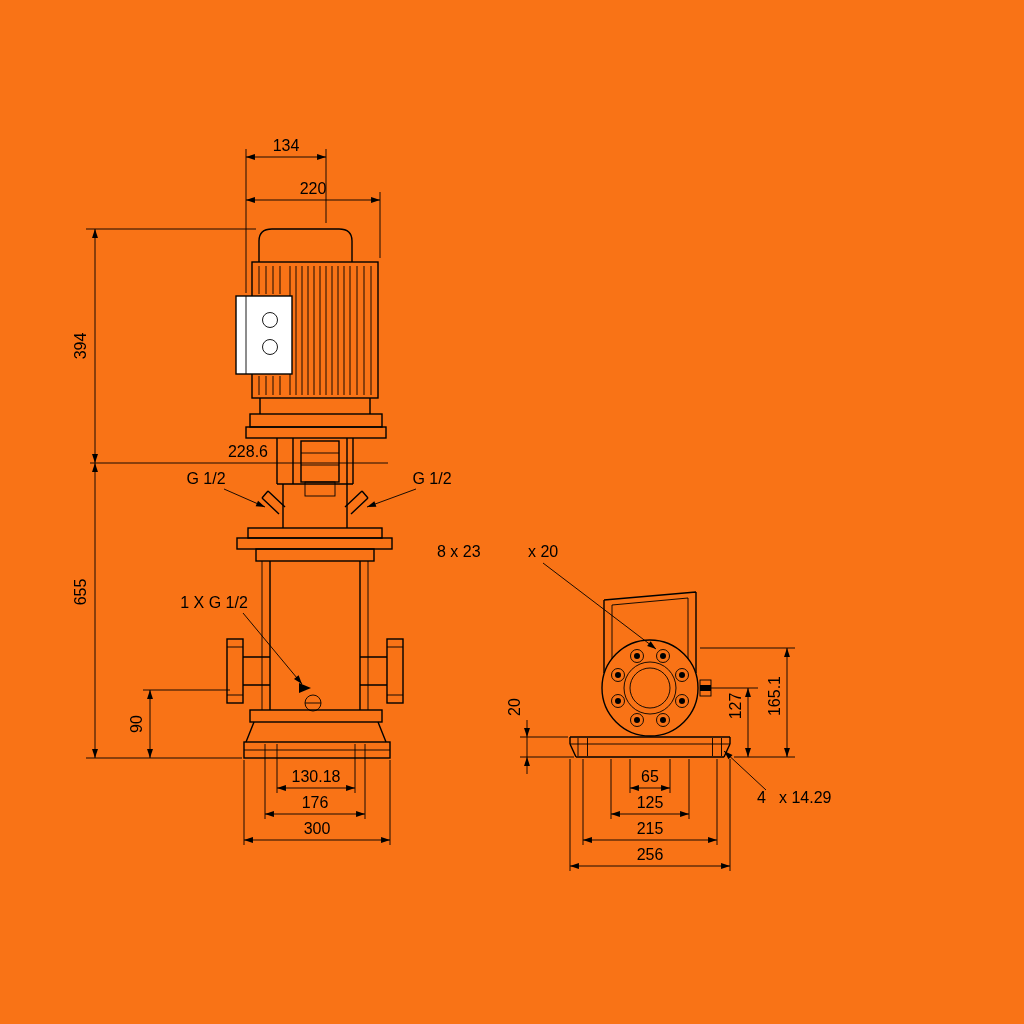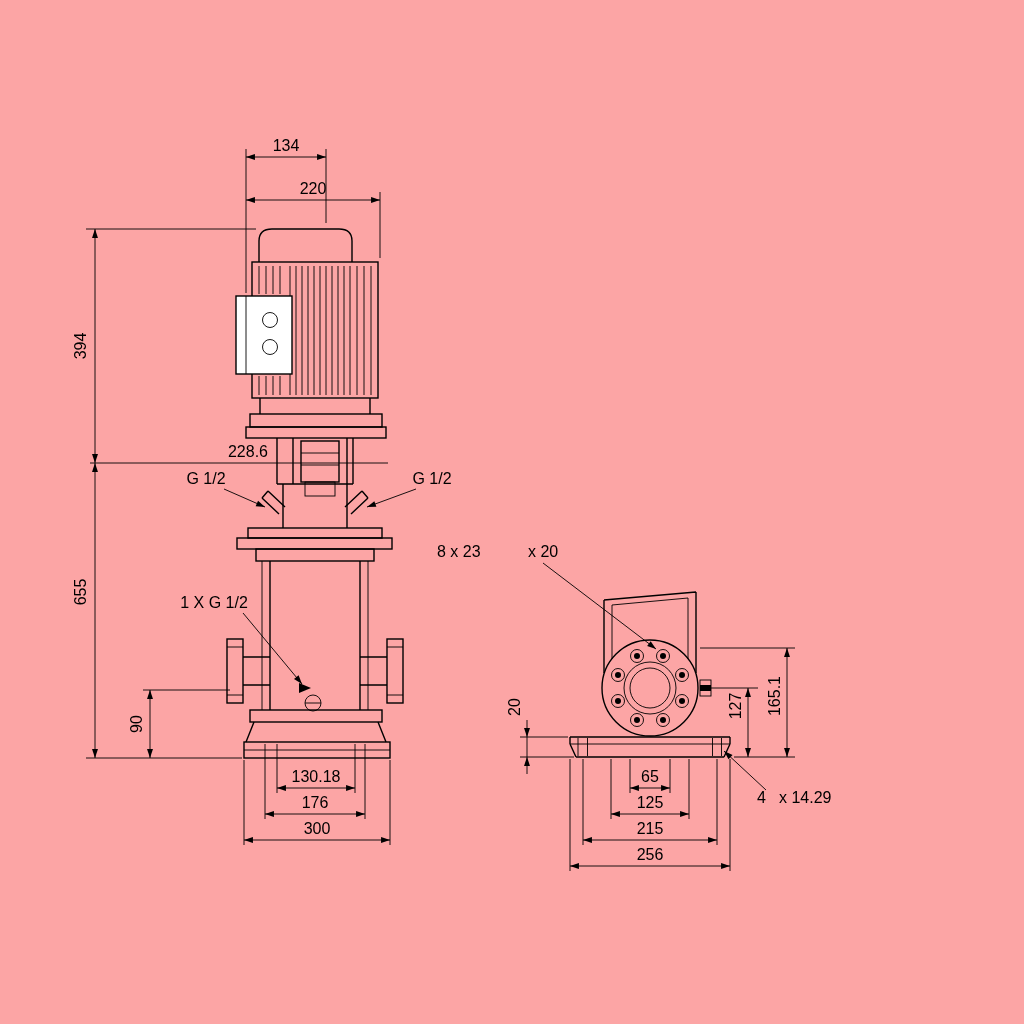--- a/index.html
+++ b/index.html
@@ -8,21 +8,21 @@
     background:#ffffff;
     width:1024px;
     height:1024px;
     overflow:hidden;
     font-family:"Liberation Sans","DejaVu Sans",sans-serif;
   }
   .page{
     position:relative;
     width:1024px;
     height:1024px;
-    background:#fca5a5;
+    background:#f97316;
   }
   svg text{
     font-family:"Liberation Sans","DejaVu Sans",sans-serif;
     font-size:16px;
     fill:#000000;
   }
   .ol{fill:none;stroke:#000000;stroke-width:1.4;}
   .thin{fill:none;stroke:#000000;stroke-width:0.9;}
   .dim{fill:none;stroke:#000000;stroke-width:0.9;}
   .solid{fill:#000000;stroke:none;}

